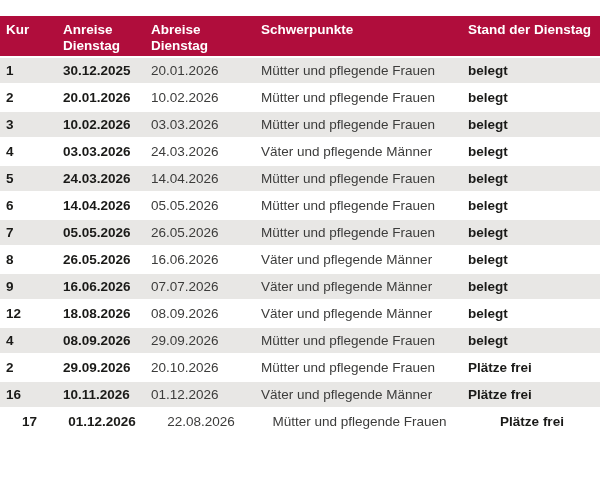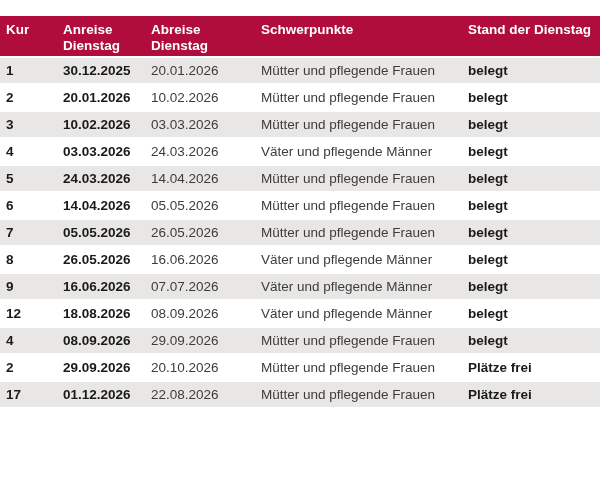--- a/index.html
+++ b/index.html
@@ -49,20 +49,21 @@
     color: #3c3c3b;
     background: #ffffff;
     white-space: nowrap;
     overflow: hidden;
   }
   tbody tr:nth-child(odd) td {
     background: #e8e7e5;
   }
   tbody tr:last-child td {
     border-bottom: none;
+    text-align: center;
   }
   td.bold {
     font-weight: bold;
     color: #1a1a18;
   }
 </style>
 </head>
 <body>
 
 <div class="page">
@@ -178,20 +179,27 @@
 
   <tr>
     <td class="bold">2</td>
     <td class="bold">29.09.2026</td>
     <td>20.10.2026</td>
     <td>Mütter und pflegende Frauen</td>
     <td class="bold">Plätze frei</td>
   </tr>
 
 
+  <tr>
+    <td class="bold">16</td>
+    <td class="bold">10.11.2026</td>
+    <td>01.12.2026</td>
+    <td>Väter und pflegende Männer</td>
+    <td class="bold">Plätze frei</td>
+  </tr>
 
   <tr>
     <td class="bold">17</td>
     <td class="bold">01.12.2026</td>
     <td>22.08.2026</td>
     <td>Mütter und pflegende Frauen</td>
     <td class="bold">Plätze frei</td>
   </tr>
 </tbody>
   </table>

